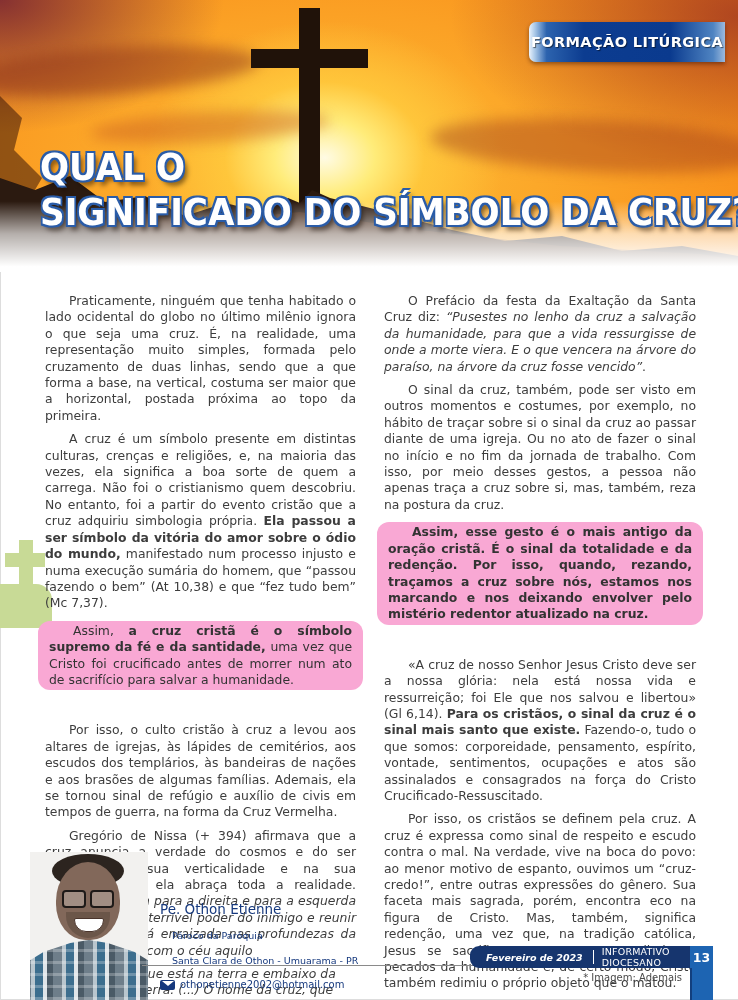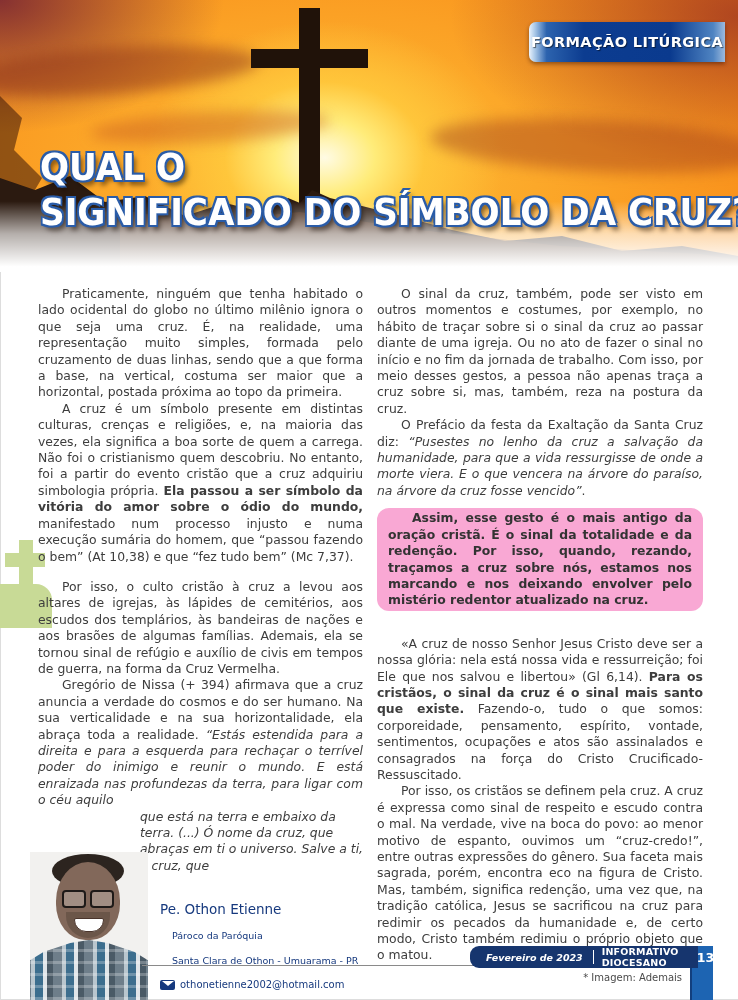--- a/index.html
+++ b/index.html
@@ -34,21 +34,21 @@
   .title{position:absolute;left:40px;top:148px;transform:scaleX(.9);transform-origin:left top;
     color:#fff;font-weight:bold;line-height:1.0;white-space:nowrap;
     text-shadow:-2px -2px 0 #2a5ca8, 2px -2px 0 #2a5ca8, -2px 2px 0 #2a5ca8, 2px 2px 0 #2a5ca8, 4px 5px 6px rgba(20,10,0,.55);}
   .title .l1{font-size:38px;}
   .title .l2{font-size:38px;margin-top:7px;}
 
   
   .col{position:absolute;top:286px;font-size:12.4px;line-height:16.4px;text-align:justify;}
   .col.left{left:38px;width:325px;}
   .col.right{left:377px;width:326px;}
-  .col p{margin:0;text-indent:24px;}
+  .col p{margin:7px;text-indent:24px;}
   .col p.noind{text-indent:0;}
   .col i{font-style:italic;}
   .greenbox{background:#f9a8d4;border-radius:12px;padding:2px 11px;margin:9px 0 11px 0;color:#333;}
   .greenbox p{text-indent:24px;margin:0;}
   .gap{height:14px;}
   .quote-tail{font-style:italic;margin-left:102px;width:223px;text-align:left;text-indent:0;}
 
   
   .gcross-v{position:absolute;left:19px;top:540px;width:14px;height:52px;background:#c8da96;}
   .gcross-h{position:absolute;left:5px;top:553px;width:40px;height:14px;background:#c8da96;}
@@ -75,22 +75,22 @@
   .env{width:15px;height:10px;background:#16397e;border-radius:2px;position:relative;flex:0 0 auto;}
   .env:before{content:"";position:absolute;left:1.5px;top:1px;border-left:6px solid transparent;border-right:6px solid transparent;border-top:5px solid #fff;width:0;}
   .email-row span{font-size:10px;}
 
   
   .rule{position:absolute;left:142px;top:965px;width:334px;height:1px;background:#8a8a8a;}
   .footer-bar{position:absolute;left:470px;top:946px;width:243px;height:22px;background:#16356e;border-radius:9px 0 0 9px;
     display:flex;align-items:center;color:#fff;}
   .footer-bar .date{font-size:9.5px;font-style:italic;font-weight:bold;padding:0 10px 0 16px;}
   .footer-bar .sep{width:1px;height:14px;background:#fff;}
-  .footer-bar .pub{font-size:9.5px;font-weight:bold;padding:0 8px;letter-spacing:.2px;flex:1;}
-  .footer-bar .pagebox{width:15px;height:22px;background:#1d64b2;display:flex;align-items:center;justify-content:center;
+  .footer-bar .pub{font-size:9.5px;font-weight:normal;padding:0 8px;letter-spacing:.2px;flex:1;}
+  .footer-bar .pagebox{width:23px;height:22px;background:#1d64b2;display:flex;align-items:center;justify-content:center;
     font-size:12.5px;font-weight:bold;}
   .side-strip{position:absolute;left:690px;top:968px;width:23px;height:32px;background:#1d64b2;box-shadow:inset 2px 0 0 #123f7e;}
   .credit{position:absolute;right:56px;top:972px;font-size:10px;color:#4a4a4a;}
 </style>
 </head>
 <body>
 
 <div class="page">
 
   <div class="hero">
@@ -116,29 +116,32 @@
     <div class="l2">SIGNIFICADO DO SÍMBOLO DA CRUZ?</div>
   </div>
 
   <div class="gcross-v"></div>
   <div class="gcross-h"></div>
   <div class="gcross-base"></div>
 
   <div class="col left">
     <p><span>Praticamente, ninguém que tenha habitado o lado ocidental do globo no último milênio ignora o que seja uma cruz. É, na realidade, uma representação muito simples, formada pelo cruzamento de duas linhas, sendo que a que forma a base, na vertical, costuma ser maior que a horizontal, postada próxima ao topo da primeira.</span></p>
     <p><span>A cruz é um símbolo presente em distintas culturas, crenças e religiões, e, na maioria das vezes, ela significa a boa sorte de quem a carrega. Não foi o cristianismo quem descobriu. No entanto, foi a partir do evento cristão que a cruz adquiriu simbologia própria. </span><b>Ela passou a ser símbolo da vitória do amor sobre o ódio do mundo,</b><span> manifestado num processo injusto e numa execução sumária do homem, que “passou fazendo o bem” (At 10,38) e que “fez tudo bem” (Mc 7,37).</span></p>
+    <div class="greenbox">
+      <p><span>Assim, </span><b>a cruz cristã é o símbolo supremo da fé e da santidade,</b><span> uma vez que Cristo foi crucificado antes de morrer num ato de sacrifício para salvar a humanidade.</span></p>
+    </div>
     <div class="gap"></div>
     <p><span>Por isso, o culto cristão à cruz a levou aos altares de igrejas, às lápides de cemitérios, aos escudos dos templários, às bandeiras de nações e aos brasões de algumas famílias. Ademais, ela se tornou sinal de refúgio e auxílio de civis em tempos de guerra, na forma da Cruz Vermelha.</span></p>
     <p><span>Gregório de Nissa (+ 394) afirmava que a cruz anuncia a verdade do cosmos e do ser humano. Na sua verticalidade e na sua horizontalidade, ela abraça toda a realidade. </span><i>“Estás estendida para a direita e para a esquerda para rechaçar o terrível poder do inimigo e reunir o mundo. E está enraizada nas profundezas da terra, para ligar com o céu aquilo</i></p>
     <div class="quote-tail"><span>que está na terra e embaixo da terra. (...) Ó nome da cruz, que abraças em ti o universo. Salve a ti, ó cruz, que</span></div>
   </div>
 
   <div class="col right">
+    <p><span>O Prefácio da festa da Exaltação da Santa Cruz diz: </span><i>“Pusestes no lenho da cruz a salvação da humanidade, para que a vida ressurgisse de onde a morte viera. E o que vencera na árvore do paraíso, na árvore da cruz fosse vencido”</i><span>.</span></p>
     <p><span>O sinal da cruz, também, pode ser visto em outros momentos e costumes, por exemplo, no hábito de traçar sobre si o sinal da cruz ao passar diante de uma igreja. Ou no ato de fazer o sinal no início e no fim da jornada de trabalho. Com isso, por meio desses gestos, a pessoa não apenas traça a cruz sobre si, mas, também, reza na postura da cruz.</span></p>
-    <p><span>O Prefácio da festa da Exaltação da Santa Cruz diz: </span><i>“Pusestes no lenho da cruz a salvação da humanidade, para que a vida ressurgisse de onde a morte viera. E o que vencera na árvore do paraíso, na árvore da cruz fosse vencido”</i><span>.</span></p>
     <div class="greenbox">
       <p><b>Assim, esse gesto é o mais antigo da oração cristã. É o sinal da totalidade e da redenção. Por isso, quando, rezando, traçamos a cruz sobre nós, estamos nos marcando e nos deixando envolver pelo mistério redentor atualizado na cruz.</b></p>
     </div>
     <div class="gap"></div>
     <p><span>«A cruz de nosso Senhor Jesus Cristo deve ser a nossa glória: nela está nossa vida e ressurreição; foi Ele que nos salvou e libertou» (Gl 6,14). </span><b>Para os cristãos, o sinal da cruz é o sinal mais santo que existe.</b><span> Fazendo-o, tudo o que somos: corporeidade, pensamento, espírito, vontade, sentimentos, ocupações e atos são assinalados e consagrados na força do Cristo Crucificado-Ressuscitado.</span></p>
     <p><span>Por isso, os cristãos se definem pela cruz. A cruz é expressa como sinal de respeito e escudo contra o mal. Na verdade, vive na boca do povo: ao menor motivo de espanto, ouvimos um “cruz-credo!”, entre outras expressões do gênero. Sua faceta mais sagrada, porém, encontra eco na figura de Cristo. Mas, também, significa redenção, uma vez que, na tradição católica, Jesus se sacrificou na cruz para redimir os pecados da humanidade e, de certo modo, Cristo também redimiu o próprio objeto que o matou.</span></p>
     <div class="gap"></div>
 
   </div>
 

